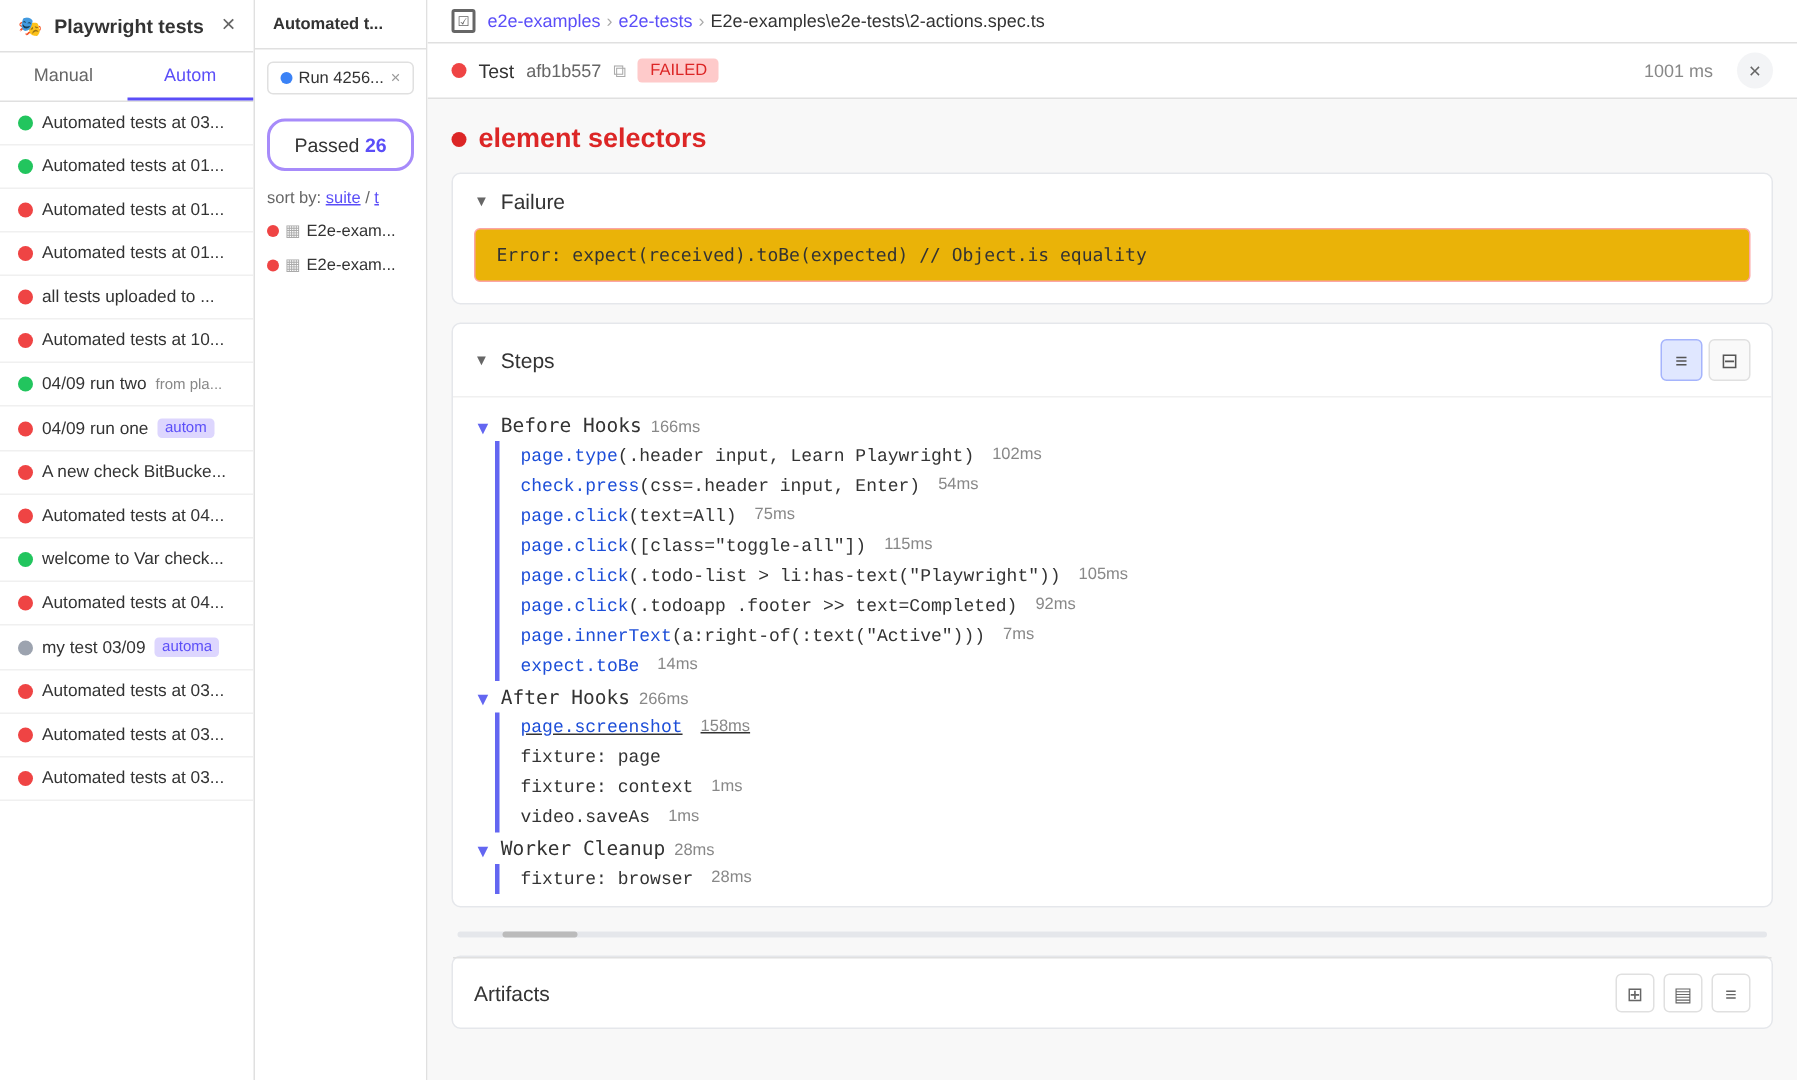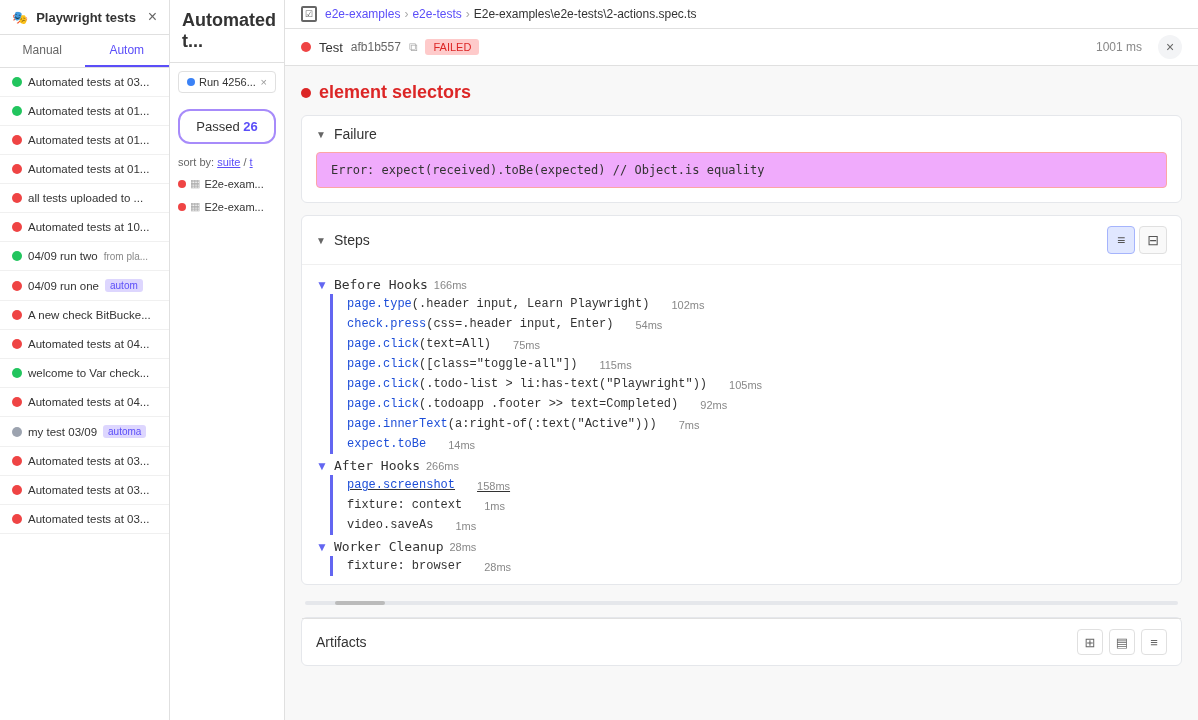--- a/index.html
+++ b/index.html
@@ -25,21 +25,21 @@
     .status-dot.fail { background: #ef4444; }
     .status-dot.mute { background: #9ca3af; }
     .item-text { font-size: 11.5px; color: #333; white-space: nowrap; overflow: hidden; text-overflow: ellipsis; }
 
     .badge-auto { background: #ddd6fe; color: #5b4ef8; font-size: 10px; padding: 1px 5px; border-radius: 3px; white-space: nowrap; }
 
     
     .middle-panel { width: 115px; background: #fff; border-right: 1px solid #e0e0e0; display: flex; flex-direction: column; overflow: hidden; flex-shrink: 0; }
 
     .middle-header { padding: 10px 12px; border-bottom: 1px solid #e0e0e0; }
-    .middle-title { font-size: 18px; font-weight: 600; }
+    .middle-title { font-size: 11px; font-weight: 600; }
     .run-badge { display: flex; align-items: center; gap: 4px; padding: 4px 8px; background: #fff; border: 1px solid #e0e0e0; border-radius: 4px; margin: 8px; font-size: 11px; }
     .run-dot { width: 8px; height: 8px; border-radius: 50%; background: #3b82f6; }
     .run-close { margin-left: auto; cursor: pointer; color: #999; }
 
     .passed-box { margin: 8px; border: 2px solid #a78bfa; border-radius: 12px; padding: 8px; text-align: center; }
     .passed-label { font-size: 13px; color: #333; }
     .passed-num { font-weight: 700; color: #5b4ef8; }
 
     .sort-by { padding: 4px 8px; font-size: 11px; color: #666; }
     .sort-link { color: #5b4ef8; text-decoration: underline; cursor: pointer; }
@@ -72,31 +72,31 @@
 
     .section-title-bar { display: flex; align-items: center; gap: 8px; margin-bottom: 12px; }
     .test-suite-name { font-size: 18px; font-weight: 600; color: #dc2626; }
     .section-dot { width: 10px; height: 10px; border-radius: 50%; background: #dc2626; flex-shrink: 0; }
 
     .collapsible { background: #fff; border: 1px solid #e5e7eb; border-radius: 6px; margin-bottom: 12px; }
     .collapsible-header { padding: 10px 14px; display: flex; align-items: center; gap: 8px; cursor: pointer; }
     .chevron { font-size: 10px; color: #666; }
     .section-name { font-size: 14px; font-weight: 500; color: #333; }
 
-    .error-box { background: #f0abfc; border: 1px solid #fca5a5; border-radius: 4px; padding: 10px 14px; margin: 0 14px 14px; font-size: 12px; color: #333; font-family: monospace; }
+    .error-box { background: #eab308; border: 1px solid #fca5a5; border-radius: 4px; padding: 10px 14px; margin: 0 14px 14px; font-size: 12px; color: #333; font-family: monospace; }
 
     .steps-section { background: #fff; border: 1px solid #e5e7eb; border-radius: 6px; margin-bottom: 12px; }
     .steps-header { padding: 10px 14px; display: flex; align-items: center; gap: 8px; border-bottom: 1px solid #f0f0f0; }
     .steps-title { font-size: 14px; font-weight: 500; }
     .steps-actions { margin-left: auto; display: flex; gap: 4px; }
     .steps-btn { width: 28px; height: 28px; border: 1px solid #e0e0e0; border-radius: 4px; display: flex; align-items: center; justify-content: center; cursor: pointer; background: #f9f9f9; font-size: 14px; color: #555; }
     .steps-btn.active { background: #e0e7ff; border-color: #a5b4fc; }
 
     .steps-list { padding: 8px 0; }
-    .step-item { display: flex; align-items: flex-end; gap: 22px; padding: 3px 14px 3px 28px; }
+    .step-item { display: flex; align-items: flex-start; gap: 12px; padding: 3px 14px 3px 28px; }
     .step-group { display: flex; flex-direction: column; }
     .step-group-header { display: flex; align-items: center; gap: 6px; padding: 4px 14px 2px 14px; }
     .group-name { font-size: 13px; font-weight: 500; color: #333; font-family: monospace; }
     .step-duration { font-size: 11px; color: #888; }
     .step-code { font-size: 12px; font-family: 'Courier New', monospace; color: #333; }
     .step-code .method { color: #1d4ed8; }
 
     .artifacts-section { background: #fff; border: 1px solid #e5e7eb; border-radius: 6px; margin-bottom: 12px; }
     .artifacts-header { padding: 10px 14px; display: flex; align-items: center; justify-content: space-between; border-top: 1px solid #e0e0e0; }
     .artifacts-title { font-size: 14px; font-weight: 500; }
@@ -314,20 +314,24 @@
               <span style="color:#6366f1;font-size:12px;">▼</span>
               <span class="group-name">After Hooks</span>
               <span class="step-duration">266ms</span>
             </div>
             <div style="border-left:3px solid #6366f1;margin-left:28px;padding-left:8px;">
               <div class="step-item" style="padding-left:6px;text-decoration:underline;">
                 <span class="step-code"><span class="method">page.screenshot</span></span>
                 <span class="step-duration">158ms</span>
               </div>
               <div class="step-item" style="padding-left:6px;">
+                <span class="step-code">fixture: page</span>
+                <span class="step-duration"></span>
+              </div>
+              <div class="step-item" style="padding-left:6px;">
                 <span class="step-code">fixture: context</span>
                 <span class="step-duration">1ms</span>
               </div>
               <div class="step-item" style="padding-left:6px;">
                 <span class="step-code">video.saveAs</span>
                 <span class="step-duration">1ms</span>
               </div>
             </div>
           </div>
 

